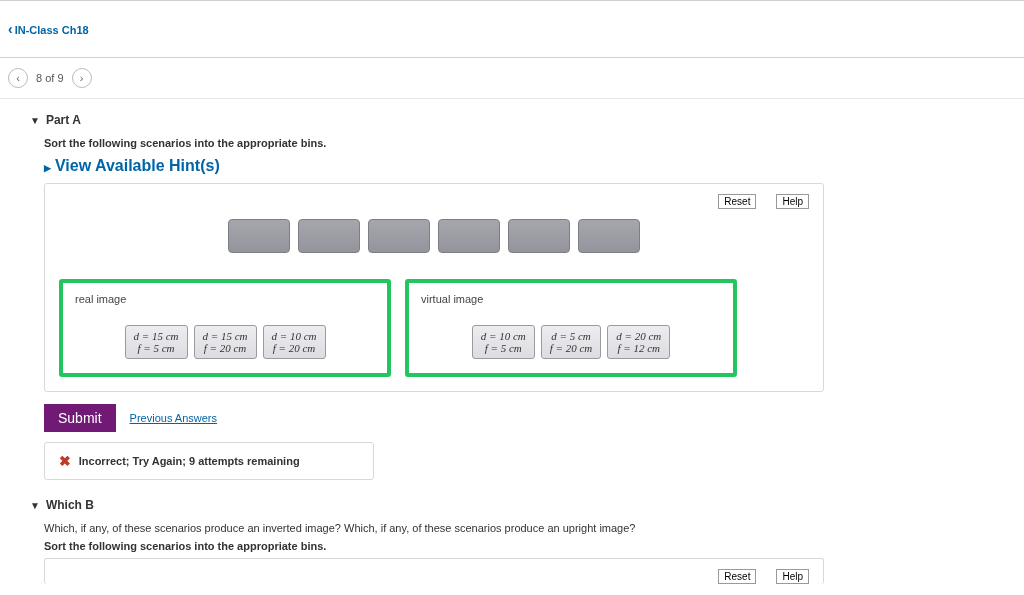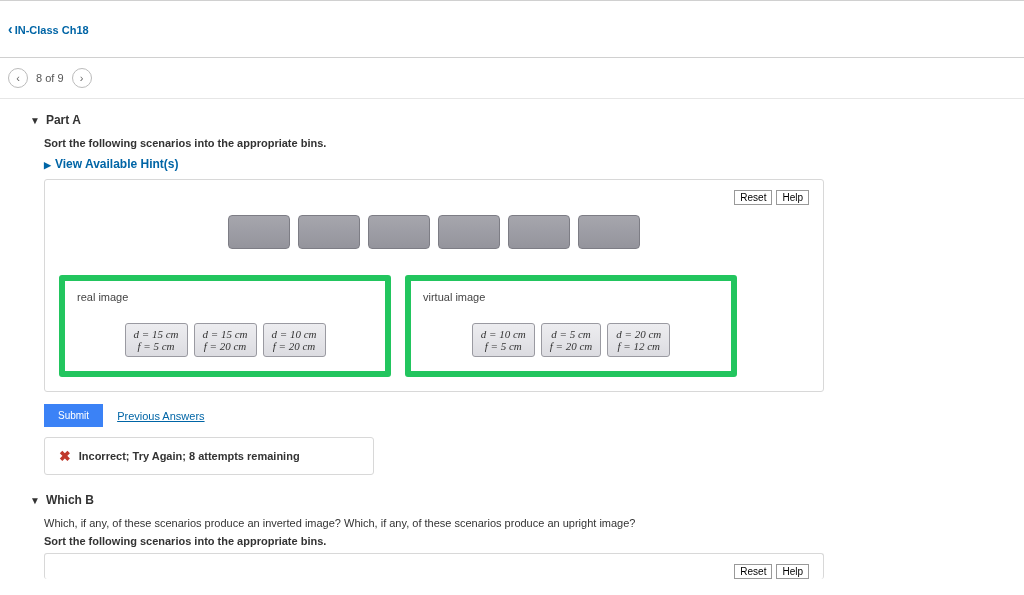--- a/index.html
+++ b/index.html
@@ -12,35 +12,35 @@
 .title b { font-weight: bold; }
 .pager { display: flex; align-items: center; gap: 8px; font-size: 11px; color: #555; }
 .pagerbtn { width: 20px; height: 20px; border-radius: 50%; border: 1px solid #bbb; display: flex; align-items: center; justify-content: center; background: #fff; cursor: pointer; font-size: 11px; color: #666; }
 .content { padding: 14px 30px; }
 .part { margin-bottom: 18px; }
 .part-title-row { display: flex; align-items: center; gap: 6px; margin-bottom: 10px; }
 .caret { font-size: 10px; color: #333; cursor: pointer; }
 .part-title { font-size: 12px; font-weight: bold; }
 .prompt { font-size: 11px; color: #333; margin: 4px 0 6px 14px; }
 .prompt.b { font-weight: bold; }
-.hints { color: #0065a6; font-size: 12px; font-weight: bold; margin: 8px 0 8px 14px; cursor: pointer; }
+.hints { color: #0065a6; font-size: 16px; font-weight: bold; margin: 8px 0 8px 14px; cursor: pointer; }
 .hints::before { content: "▶"; font-size: 9px; margin-right: 4px; }
 .arena { border: 1px solid #d8d8d8; border-radius: 3px; margin: 0 0 12px 14px; padding: 10px 14px 14px; width: 780px; }
-.arena-bar { display: flex; justify-content: flex-end; gap: 4px; margin-bottom: 10px; }
+.arena-bar { display: flex; justify-content: flex-end; gap: 20px; margin-bottom: 10px; }
 .smbtn { font-size: 10px; border: 1px solid #999; background: #fff; padding: 1px 5px; cursor: pointer; }
 .pool { display: flex; gap: 8px; justify-content: center; margin: 10px 0 26px; }
 .pool-item { width: 62px; height: 34px; background: linear-gradient(#a6a6ad, #94949c); border: 1px solid #7d7d85; border-radius: 4px; }
 .bins { display: flex; gap: 14px; justify-content: flex-start; }
-.bin { width: 332px; border: 6px solid #22c55e; border-radius: 3px; padding: 10px 12px 14px; }
+.bin { width: 332px; border: 4px solid #22c55e; border-radius: 3px; padding: 10px 12px 14px; }
 .bin-title { font-size: 11px; color: #444; margin-bottom: 20px; }
 .cards { display: flex; gap: 6px; justify-content: center; }
 .card { background: linear-gradient(#ededf0, #dcdce1); border: 1px solid #9a9aa1; border-radius: 3px; padding: 4px 8px; text-align: center; font-family: "Times New Roman", serif; font-size: 11px; line-height: 1.1; color: #333; font-style: italic; }
 .card span { display: block; text-align: center; }
 .below { display: flex; align-items: center; gap: 14px; margin: 4px 0 10px 14px; }
-.submit { background: #3b82f6; color: #fff; border: none; padding: 6px 14px; font-size: 10px; cursor: pointer; }
+.submit { background: #701a75; color: #fff; border: none; padding: 6px 14px; font-size: 14px; cursor: pointer; }
 .prev { color: #0065a6; font-size: 11px; text-decoration: underline; cursor: pointer; }
 .feedback { border: 1px solid #d8d8d8; border-radius: 3px; margin: 0 0 16px 14px; padding: 10px 14px; width: 330px; font-size: 11px; display: flex; align-items: center; gap: 8px; }
 .xicon { color: #c0392b; font-weight: bold; font-size: 14px; }
 .feedback b { font-weight: bold; }
 </style>
 </head>
 <body>
 
 <div class="topbar">
   <span class="backlink">IN-Class Ch18</span>
@@ -115,21 +115,21 @@
       </div>
     </div>
 
     <div class="below">
       <button class="submit">Submit</button>
       <span class="prev">Previous Answers</span>
     </div>
 
     <div class="feedback">
       <span class="xicon">✖</span>
-      <b>Incorrect; Try Again; 8 attempts remaining</b>
+      <b>Incorrect; Try Again; 9 attempts remaining</b>
     </div>
   </div>
 
   <div class="part">
     <div class="part-title-row">
       <span class="caret">▼</span>
       <span class="part-title">Which B</span>
     </div>
     <div class="prompt">Which, if any, of these scenarios produce an inverted image? Which, if any, of these scenarios produce an upright image?</div>
     <div class="prompt b">Sort the following scenarios into the appropriate bins.</div>

